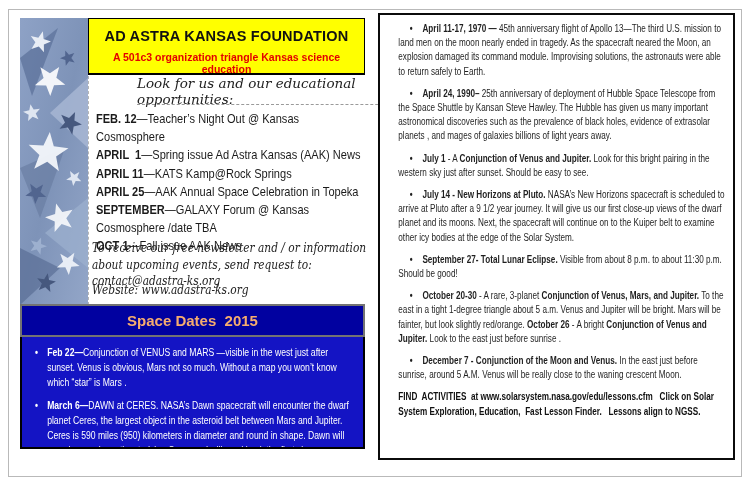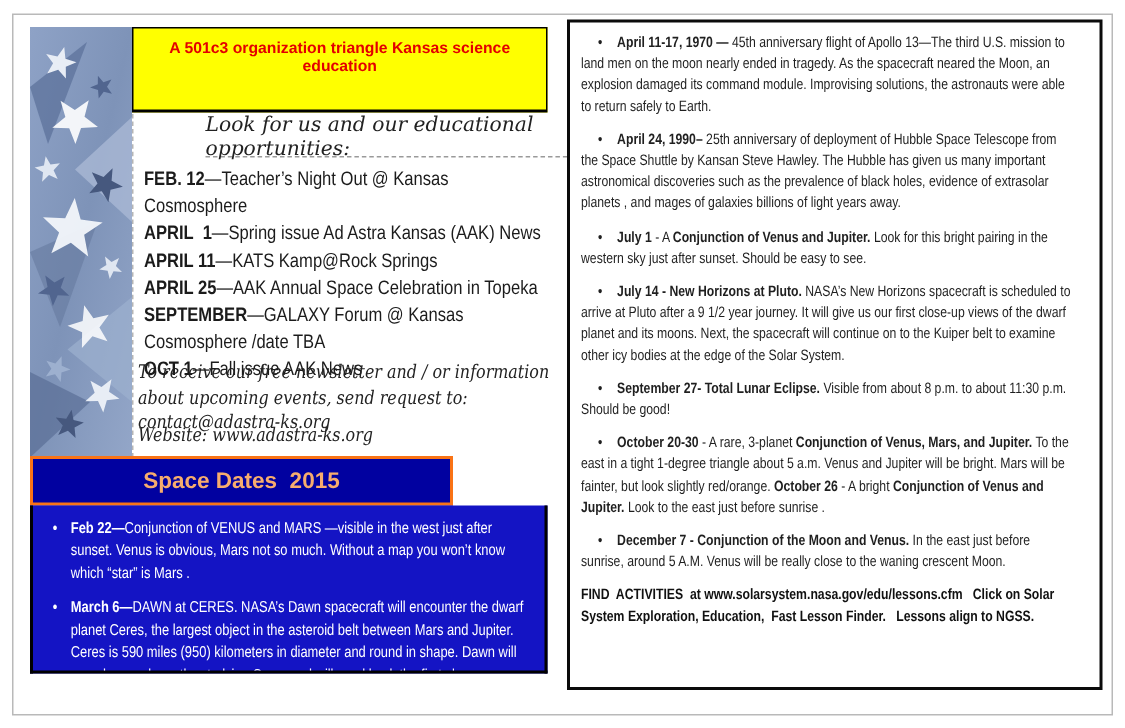--- a/index.html
+++ b/index.html
@@ -30,36 +30,36 @@
   .event-row b{font-weight:bold;}
 
   .newsletter{position:absolute;left:92px;top:240px;width:325px;transform:scaleX(0.85);
               transform-origin:0 0;font-family:"DejaVu Serif",serif;font-style:italic;
               font-size:12.5px;line-height:16.5px;color:#222;}
   .website{position:absolute;left:92px;top:282px;width:325px;transform:scaleX(0.85);
            transform-origin:0 0;font-family:"DejaVu Serif",serif;font-style:italic;
            font-size:12.5px;color:#222;}
 
   
-  .banner{position:absolute;left:20px;top:304px;width:282px;height:33px;
-          background:var(--banner-blue,#0101A0);border:2px solid #f97316;box-sizing:border-box;
+  .banner{position:absolute;left:20px;top:304px;width:345px;height:33px;
+          background:var(--banner-blue,#0101A0);border:2px solid #737373;box-sizing:border-box;
           display:flex;align-items:center;justify-content:center;}
   .banner-text{font-size:15px;font-weight:bold;color:var(--banner-text,#F6AC6E);white-space:pre;}
   .panel{position:absolute;left:20px;top:337px;width:345px;height:112px;
          background:var(--panel-blue,#1414C4);border:2px solid #000;border-top:none;
          box-sizing:border-box;overflow:hidden;}
   .panel-scale{width:394px;transform:scaleX(0.82);transform-origin:0 0;padding:8px 0 0 8px;}
   .panel-list{list-style:none;margin:0;padding:0;}
   .panel-list li{display:flex;font-size:10.5px;line-height:14.8px;color:#ffffff;margin-bottom:9px;}
   .panel-list li::before{content:"\2022";flex:0 0 auto;margin:0 11px 0 8px;color:#fff;font-weight:bold;}
   .panel-list b{font-weight:bold;}
 
   
   .rbox{position:absolute;left:378px;top:13px;width:357px;height:447px;
-        border:2px solid #0b0b0b;box-sizing:border-box;background:#fff;overflow:hidden;}
+        border:2px solid #0b0b0b;box-sizing:border-box;background:#fff;overflow:hidden;padding-left:11px;}
   .rscale{width:404px;transform:scaleX(0.815);transform-origin:0 0;padding:7px 0 0 9px;}
   .rp{margin:0 0 8px;font-size:10px;line-height:14.2px;color:#1f1f1f;text-indent:14px;}
   .rp::before{content:"\2022";font-weight:bold;margin-right:12px;}
   .rp b{font-weight:bold;}
   .rfooter{margin:4px 0 0;font-size:10px;line-height:14.6px;color:#111;font-weight:bold;white-space:pre-wrap;}
 </style>
 </head>
 <body>
 
 <div id="flyer">
@@ -90,20 +90,21 @@
       <use href="#star" transform="translate(54,160) rotate(-30) scale(0.8)" fill="#dfe6f1"></use>
       <use href="#star" transform="translate(16,175) rotate(40) scale(1.1)" fill="#51658f"></use>
       <use href="#star" transform="translate(40,200) rotate(-15) scale(1.5)" fill="#ffffff" opacity="0.85"></use>
       <use href="#star" transform="translate(18,228) rotate(20) scale(0.9)" fill="#9db0cf"></use>
       <use href="#star" transform="translate(48,245) rotate(-40) scale(1.2)" fill="#e8edf5"></use>
       <use href="#star" transform="translate(26,265) rotate(10) scale(1.0)" fill="#46587e"></use>
     </svg>
   </div>
 
   <div class="yellow-box">
+    <div class="f-title">AD ASTRA KANSAS FOUNDATION</div>
     <div class="f-subtitle">A 501c3 organization triangle Kansas science education</div>
   </div>
 
   <div class="dash-col"></div>
 
   <div class="tagline-row">Look for us and our educational opportunities:</div>
 
   <div class="events">
     <div class="event-row"><b>FEB. 12</b><span>—Teacher’s Night Out @ Kansas Cosmosphere</span></div>
     <div class="event-row"><b>APRIL  1</b><span>—Spring issue Ad Astra Kansas (AAK) News</span></div>

